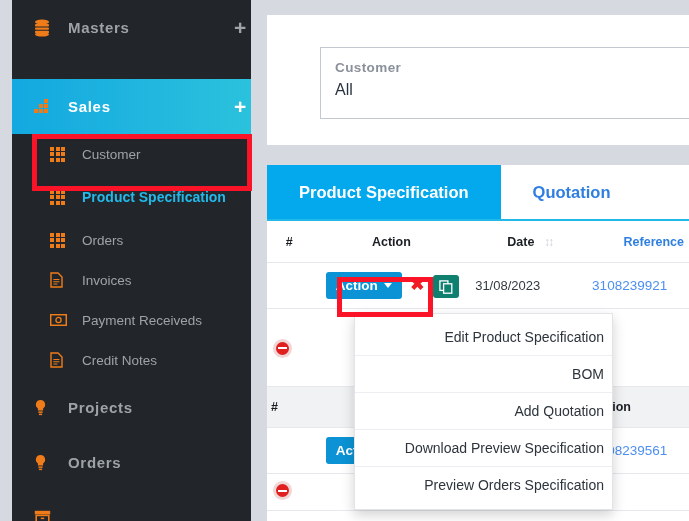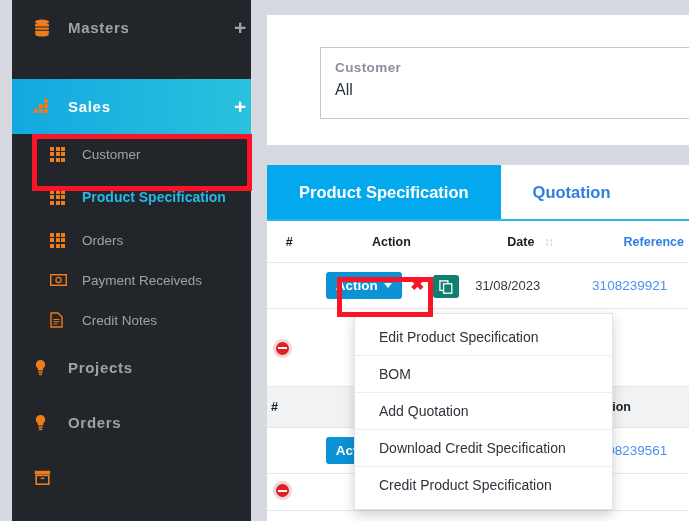--- a/index.html
+++ b/index.html
@@ -169,21 +169,21 @@
     border: 1px solid #e2e4e8;
     box-shadow: 0 5px 12px rgba(0,0,0,.18);
     z-index: 30;
     padding: 5px 0 6px 0;
   }
   #dropdown .mi {
     display: block;
     padding: 10px 8px 10px 24px;
     font-size: 14px; color: #2d343c;
     border-bottom: 1px solid #eceef1;
-    white-space: nowrap; cursor: pointer;
+    white-space: nowrap; cursor: pointer; text-align: right;
   }
   #dropdown .mi:last-child { border-bottom: none; }
 
   
   .sub-head {
     background: #f1f2f4;
   }
   .sub-head td { font-size: 12.5px; font-weight: bold; color: #1b1f24; padding: 13px 4px; }
 </style>
 </head>
@@ -270,20 +270,29 @@
             <i></i>
             <i></i>
             <i></i>
             <i></i>
             <i></i>
           </span>
       </span>
       <span class="slabel">Orders</span>
     </div>
 
+    <div class="nav-sub">
+      <span class="sicon">
+        <svg width="13" height="16" viewBox="0 0 13 16">
+            <path d="M1 1h7l4 4v10H1z" fill="none" stroke="#ef7c18" stroke-width="1.4"></path>
+        <path d="M3.4 7.5h6M3.4 9.8h6M3.4 12h4" stroke="#ef7c18" stroke-width="1.1"></path>
+          </svg>
+      </span>
+      <span class="slabel">Invoices</span>
+    </div>
 
     <div class="nav-sub">
       <span class="sicon">
         <svg width="17" height="12" viewBox="0 0 17 12">
             <rect x="0.7" y="0.7" width="15.6" height="10.6" fill="none" stroke="#ef7c18" stroke-width="1.5"></rect>
         <circle cx="8.5" cy="6" r="2.6" fill="none" stroke="#ef7c18" stroke-width="1.3"></circle>
           </svg>
       </span>
       <span class="slabel">Payment Receiveds</span>
     </div>
@@ -430,20 +439,20 @@
             </td>
             <td colspan="3"></td>
           </tr>
         </tbody>
       </table>
 
       <div id="dropdown">
         <span class="mi">Edit Product Specification</span>
         <span class="mi">BOM</span>
         <span class="mi">Add Quotation</span>
-        <span class="mi">Download Credit Specification</span>
-        <span class="mi">Credit Product Specification</span>
+        <span class="mi">Download Preview Specification</span>
+        <span class="mi">Preview Orders Specification</span>
       </div>
 
       <div id="action-highlight"></div>
     </div>
   </div>
 </div>
 
 </body></html>

